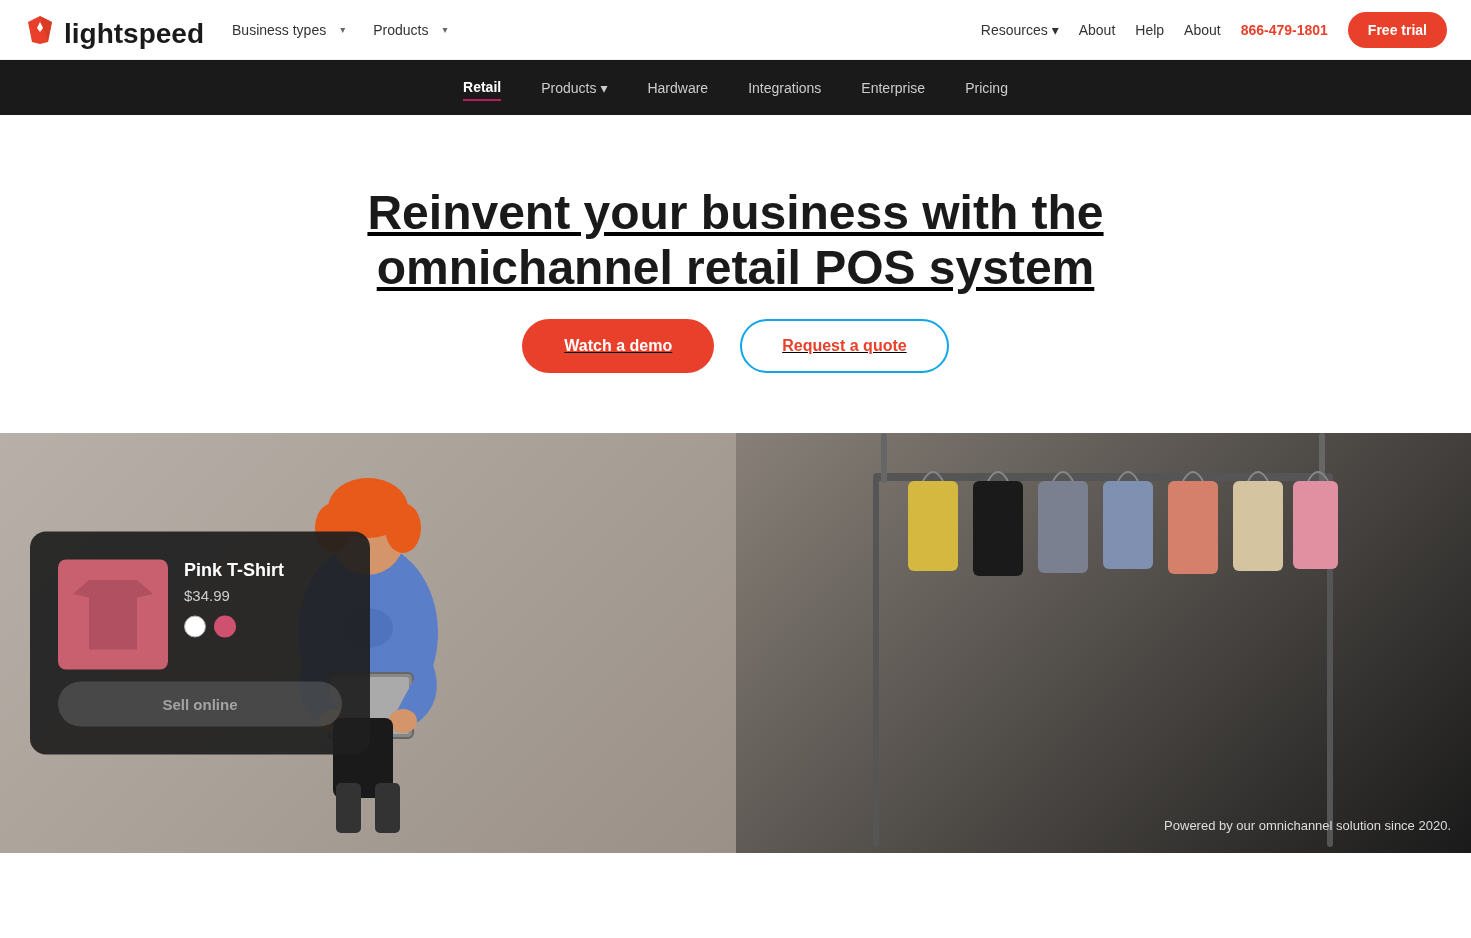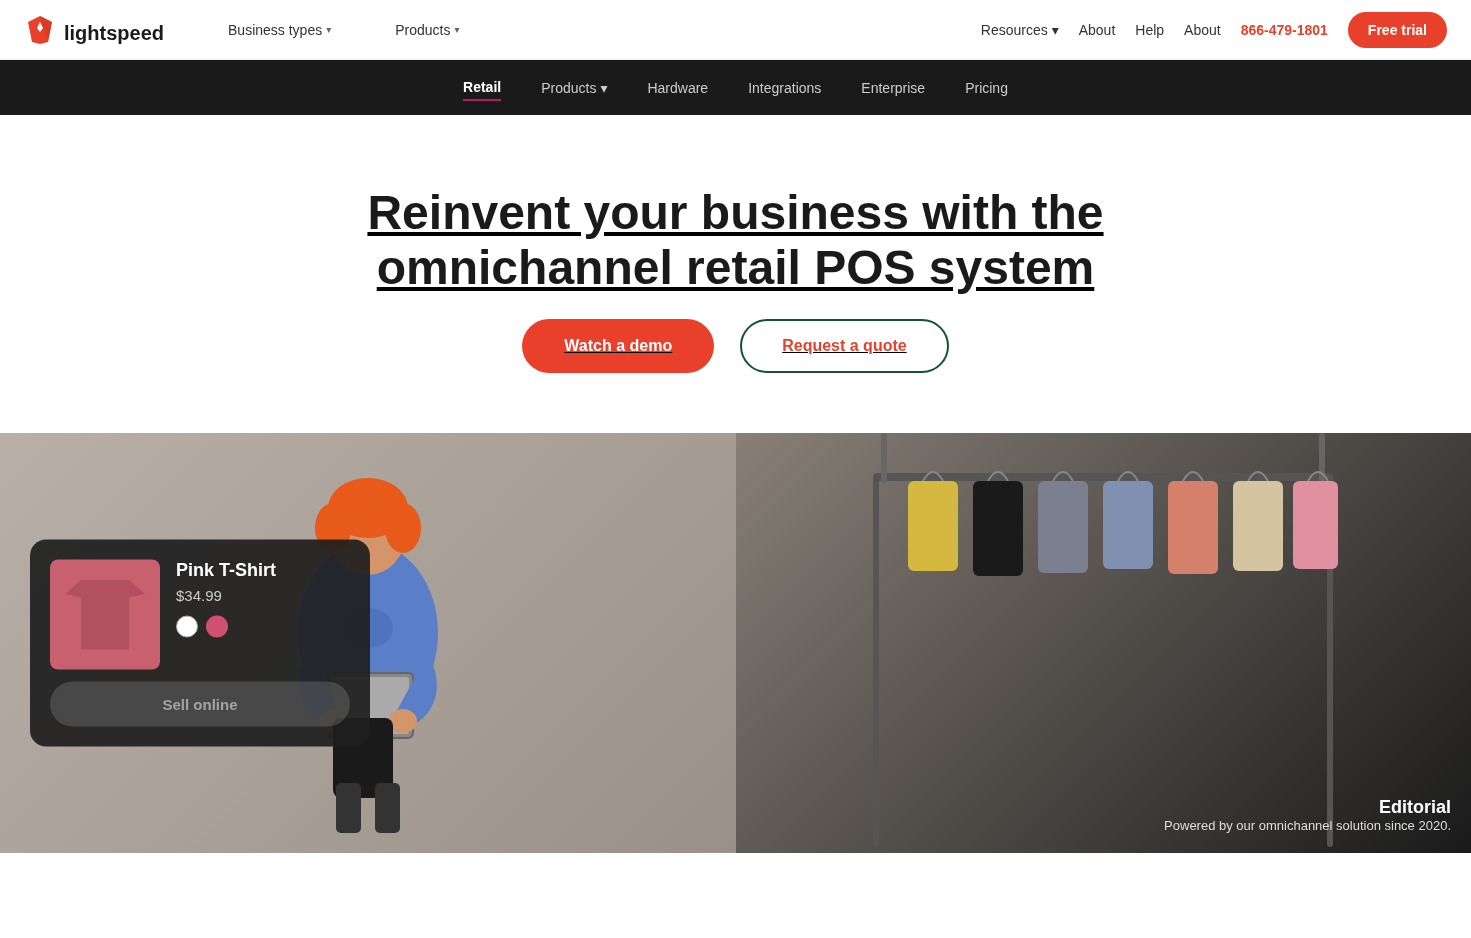--- a/index.html
+++ b/index.html
@@ -13,25 +13,25 @@
       padding: 0 24px;
       height: 60px;
       background: #fff;
       border-bottom: 1px solid #eee;
     }
     .top-nav-left { display: flex; align-items: center; gap: 28px; }
     .top-nav-right { display: flex; align-items: center; gap: 20px; }
 
     .logo { display: flex; align-items: center; gap: 8px; text-decoration: none; }
     .logo-icon { width: 32px; height: 32px; }
-    .logo-text { font-size: 20px; font-weight: 700; color: #1a1a1a; margin-top: 8px; }
+    .logo-text { font-size: 28px; font-weight: 700; color: #1a1a1a; margin-top: 8px; }
 
     .nav-item {
-      display: flex; align-items: center; gap: 4px;
-      font-size: 14px; color: #333; cursor: pointer; text-decoration: none; margin-left: 36px;
+      display: flex; align-items: center; gap: 14px;
+      font-size: 14px; color: #333; cursor: pointer; text-decoration: none;
     }
     .nav-chevron { font-size: 10px; color: #666; }
 
     .nav-right-item { font-size: 14px; color: #333; cursor: pointer; text-decoration: none; }
 
     .phone-link { font-size: 14px; font-weight: 600; color: #e8402a; text-decoration: none; }
     .free-trial-btn {
       background: #e8402a; color: #fff; border: none;
       padding: 10px 20px; border-radius: 50px; font-size: 14px; font-weight: 600;
       cursor: pointer;
@@ -64,42 +64,42 @@
       font-size: 16px; color: #666; max-width: 580px; margin: 0 auto 42px;
       line-height: 1.6;
     }
     .hero-buttons { display: flex; align-items: center; justify-content: center; gap: 26px; }
     .btn-primary {
       background: #e8402a; color: #fff; border: none;
       padding: 18px 42px; border-radius: 50px; font-size: 16px; font-weight: 700;
       cursor: pointer;
     }
     .btn-secondary {
-      background: transparent; color: #e8402a; border: 2px solid #14532d;
+      background: transparent; color: #e8402a; border: 2px solid #0ea5e9;
       padding: 16px 40px; border-radius: 50px; font-size: 16px; font-weight: 700;
       cursor: pointer;
     }
 
     
     .hero-image-section {
       position: relative;
       width: 100%;
       height: 420px;
       overflow: hidden;
       background: #888;
     }
 
     
     .product-card {
       position: absolute;
       left: 30px; top: 50%;
       transform: translateY(-50%);
       background: rgba(30, 30, 30, 0.92);
       border-radius: 16px;
-      padding: 20px;
+      padding: 28px;
       display: flex; flex-direction: column; gap: 12px;
       width: 340px;
       color: #fff;
     }
     .product-card-inner { display: flex; gap: 16px; align-items: flex-start; }
     .product-thumb {
       width: 110px; height: 110px; background: #c86070;
       border-radius: 8px; flex-shrink: 0;
       display: flex; align-items: center; justify-content: center;
     }
@@ -307,16 +307,15 @@
           <div class="swatch swatch-pink"></div>
         </div>
       </div>
     </div>
     <button class="sell-btn">
       <span>Sell online</span>
     </button>
   </div>
 
   <div class="editorial-badge">
-    <div class="editorial-title">Editorial</div>
     <div class="editorial-sub">Powered by our omnichannel solution since 2020.</div>
   </div>
 </section>
 
 </body></html>

